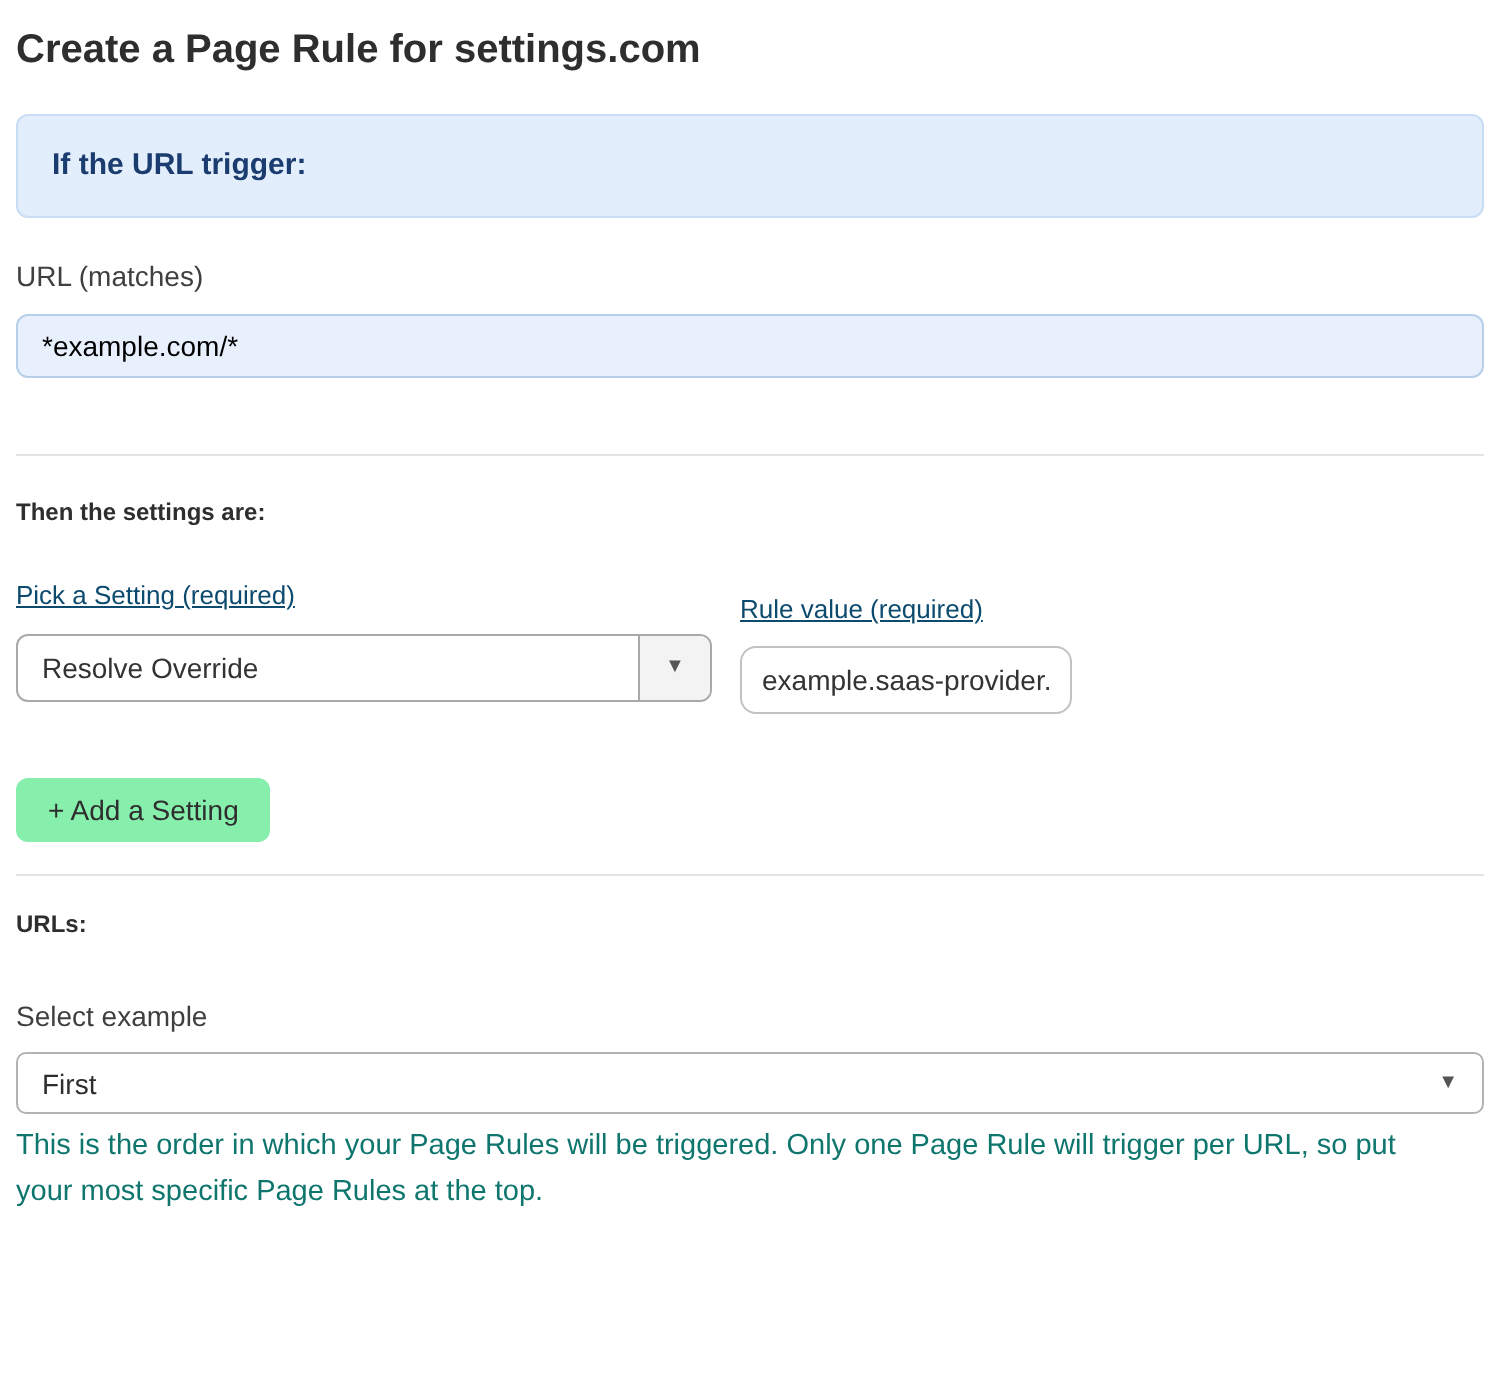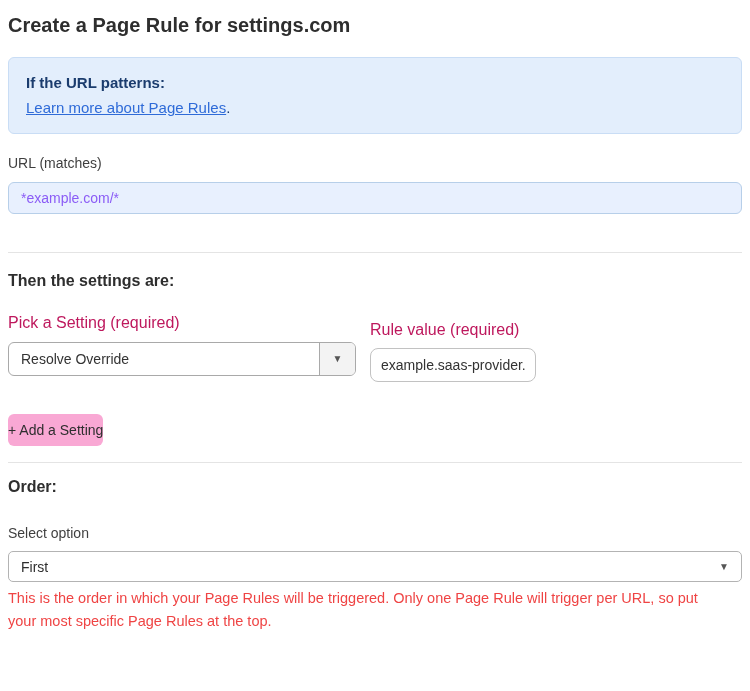--- a/index.html
+++ b/index.html
@@ -43,50 +43,51 @@
   }
   .url-input {
     margin-top: 10px;
     width: 100%;
     height: 32px;
     background: #e8f0fe;
     border: 1px solid #b7cfe9;
     border-radius: 6px;
     padding: 0 12px;
     font-size: 14px;
-    color: #8b5cf6;
+    color: #000000;
     font-family: inherit;
     outline: none;
     display: block;
   }
   .divider {
     border: none;
     border-top: 1px solid #e4e4e4;
     margin: 0;
   }
   .divider-1 { margin-top: 38px; }
   .section-heading {
-    font-size: 16px;
+    font-size: 12px;
     line-height: 20px;
     font-weight: 700;
     color: #2e2e2e;
   }
   .settings-heading { margin-top: 18px; }
   .settings-row {
     margin-top: 23px;
     display: flex;
     align-items: flex-start;
     gap: 14px;
   }
   .col-picker { width: 348px; }
   .col-value { width: 166px; margin-top: 7px; }
   .col-label {
-    font-size: 16px;
+    font-size: 13px;
     line-height: 18px;
-    color: #be185d;
+    color: #0c4a6e;
+    text-decoration: underline;
   }
   .dropdown {
     margin-top: 10px;
     height: 34px;
     background: #ffffff;
     border: 1px solid #a9a9a9;
     border-radius: 6px;
     display: flex;
     align-items: stretch;
     cursor: pointer;
@@ -123,22 +124,22 @@
     padding: 0 10px;
     font-size: 14px;
     color: #333;
     font-family: inherit;
     outline: none;
     display: block;
   }
   .add-setting-btn {
     margin-top: 32px;
     height: 32px;
-    padding: 0 0;
-    background: #f9a8d4;
+    padding: 0 16px;
+    background: #86efac;
     border: none;
     border-radius: 6px;
     font-size: 14px;
     color: #2e2e2e;
     font-family: inherit;
     cursor: pointer;
   }
   .divider-2 { margin-top: 16px; }
   .order-heading { margin-top: 14px; }
   .order-select-label { margin-top: 27px; }
@@ -155,34 +156,33 @@
     padding: 0 12px 0 12px;
     font-size: 14px;
     color: #2e2e2e;
     cursor: pointer;
     text-align: right;
   }
   .order-help {
     margin-top: 5px;
     font-size: 14.5px;
     line-height: 23px;
-    color: #ef4444;
+    color: #0f766e;
     max-width: 720px;
   }
 </style>
 </head>
 <body>
 
 
 
 <h1 class="page-title">Create a Page Rule for settings.com</h1>
 
 <div class="info-box">
-  <div class="info-heading">If the URL patterns:</div>
-  <div><a class="info-link">Learn more about Page Rules</a><span>.</span></div>
+  <div class="info-heading">If the URL trigger:</div>
 </div>
 
 <div class="field-label">URL (matches)</div>
 <input class="url-input" type="text" value="*example.com/*" style="">
 
 <hr class="divider divider-1">
 
 <div class="section-heading settings-heading">Then the settings are:</div>
 
 <div class="settings-row">
@@ -198,23 +198,23 @@
   <div class="col-value">
     <div class="col-label">Rule value (required)</div>
     <input class="value-input" type="text" value="example.saas-provider.com" style="">
   </div>
 </div>
 
 <button class="add-setting-btn">+ Add a Setting</button>
 
 <hr class="divider divider-2">
 
-<div class="section-heading order-heading">Order:</div>
-
-<div class="field-label order-select-label">Select option</div>
+<div class="section-heading order-heading">URLs:</div>
+
+<div class="field-label order-select-label">Select example</div>
 <div class="order-select">
   <span>First</span>
   <span class="caret">▼</span>
 </div>
 
 <div class="order-help">This is the order in which your Page Rules will be triggered. Only one Page Rule will trigger per URL, so put your most specific Page Rules at the top.</div>
 
 
 
 

